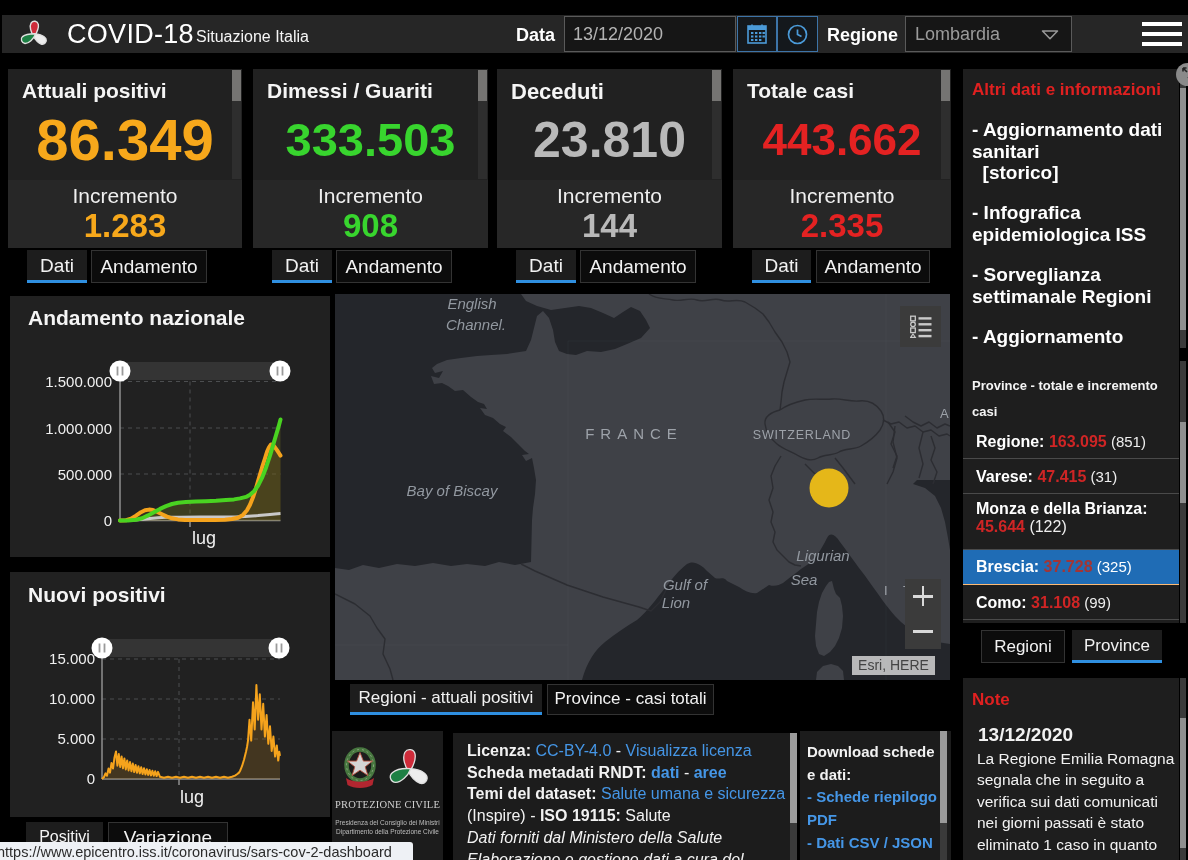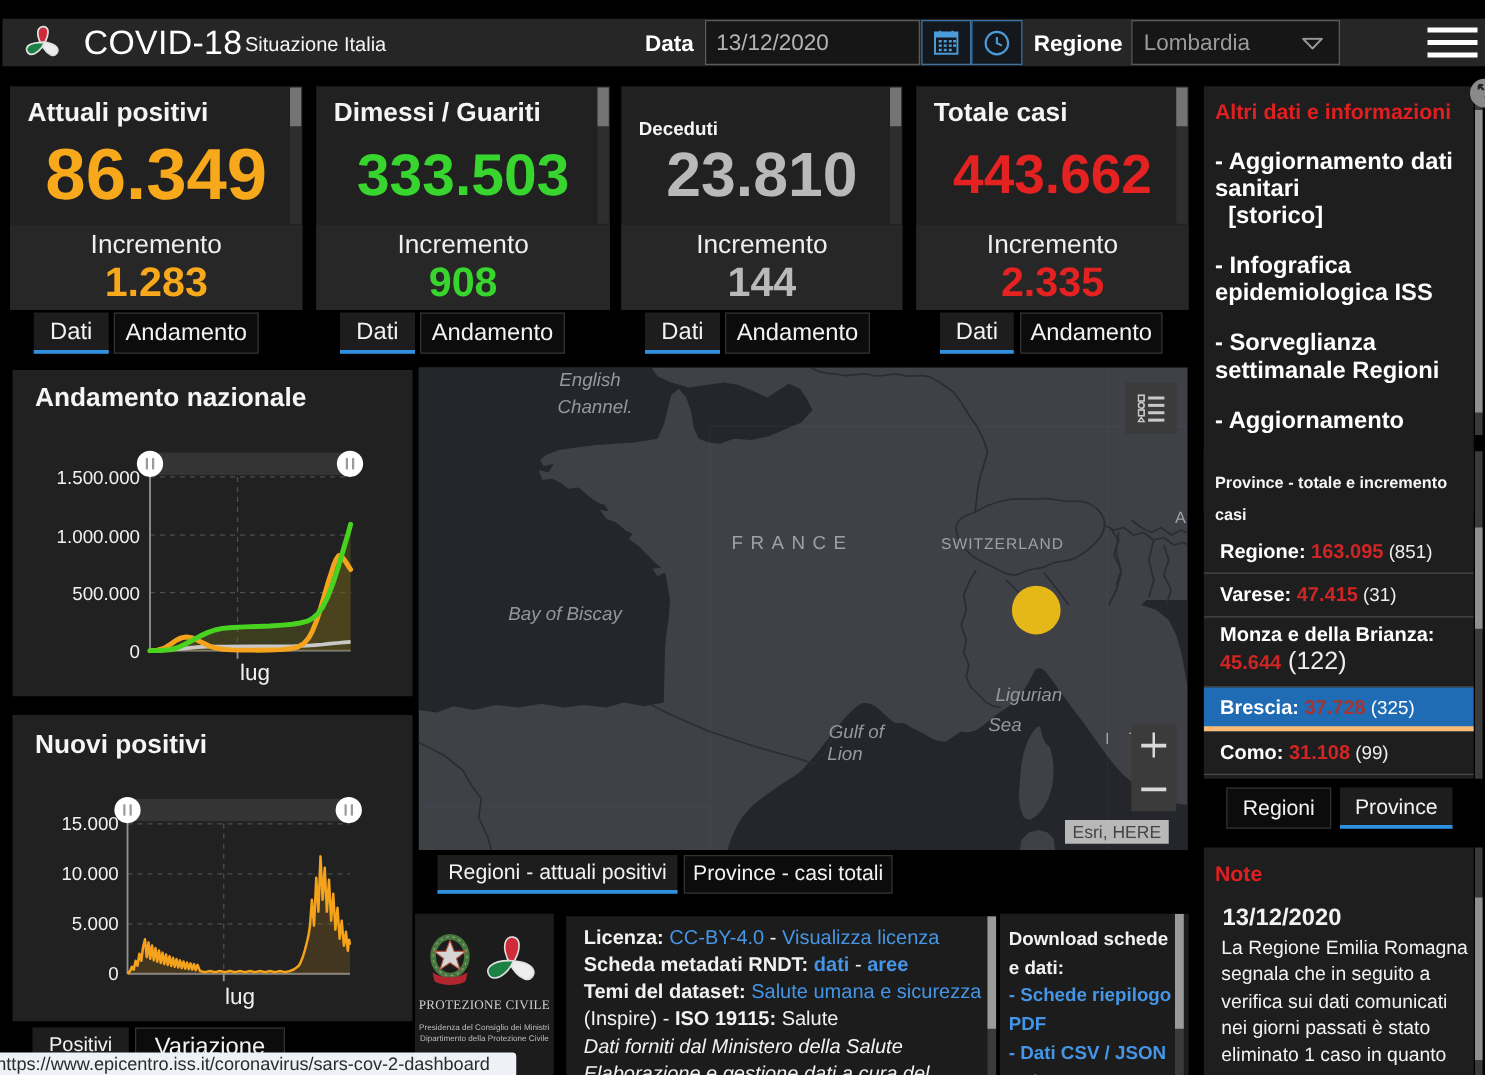--- a/index.html
+++ b/index.html
@@ -80,21 +80,21 @@
  <div class="abs" style="left:0;top:116px;width:235px;height:22px;line-height:22px;text-align:center;font-size:21px;color:#efefef">Incremento</div>
  <div class="abs b" style="left:0;top:139px;width:235px;height:36px;line-height:36px;text-align:center;font-size:33px;color:#38d52e">908</div>
  <div class="sb" style="right:1px;top:1px;width:9px;height:109px"></div>
  <div class="sbt" style="right:1px;top:1px;width:9px;height:31px"></div>
 </div>
 <div class="tab" style="left:272px;top:250px;width:60px;height:33px;background:#1d1d1d;font-size:19px;line-height:31px">Dati<div class="ul"></div></div>
 <div class="tab" style="left:336px;top:250px;width:116px;height:33px;background:#0c0c0c;border:1px solid #333;font-size:19px;line-height:31px">Andamento</div>
 
 <div class="card" style="left:497px;top:69px;width:225px;height:179px">
  <div class="abs" style="left:0;top:111px;width:225px;height:68px;background:#272727"></div>
- <div class="abs b" style="left:14px;top:26px;font-size:15px;color:#f5f5f5">Deceduti</div>
+ <div class="abs b" style="left:14px;top:10px;font-size:22px;color:#f5f5f5">Deceduti</div>
  <div class="abs b" style="left:0;top:42px;width:225px;height:58px;line-height:58px;text-align:center;font-size:50px;color:#b9b9b9">23.810</div>
  <div class="abs" style="left:0;top:116px;width:225px;height:22px;line-height:22px;text-align:center;font-size:21px;color:#efefef">Incremento</div>
  <div class="abs b" style="left:0;top:139px;width:225px;height:36px;line-height:36px;text-align:center;font-size:33px;color:#b9b9b9">144</div>
  <div class="sb" style="right:1px;top:1px;width:9px;height:109px"></div>
  <div class="sbt" style="right:1px;top:1px;width:9px;height:31px"></div>
 </div>
 <div class="tab" style="left:516px;top:250px;width:60px;height:33px;background:#1d1d1d;font-size:19px;line-height:31px">Dati<div class="ul"></div></div>
 <div class="tab" style="left:580px;top:250px;width:116px;height:33px;background:#0c0c0c;border:1px solid #333;font-size:19px;line-height:31px">Andamento</div>
 
 <div class="card" style="left:733px;top:69px;width:218px;height:179px">
@@ -278,22 +278,22 @@
  <div class="abs b" style="left:9px;top:133px;font-size:19px;color:#fff;line-height:21.5px">- Infografica<br>epidemiologica ISS</div>
  <div class="abs b" style="left:9px;top:195px;font-size:19px;color:#fff;line-height:21.5px">- Sorveglianza<br>settimanale Regioni</div>
  <div class="abs b" style="left:9px;top:257px;font-size:19px;color:#fff;line-height:21.5px">- Aggiornamento</div>
 </div>
 
 <div class="card" style="left:963px;top:361px;width:216px;height:262px;background:#1e1e1e">
  <div class="abs b" style="left:9px;top:12px;font-size:13px;color:#f5f5f5;line-height:26px;white-space:nowrap">Province - totale e incremento<br>casi</div>
  <div class="abs" style="left:0;top:63px;width:216px">
   <div style="height:35px;border-bottom:1px solid #4a4a4a;line-height:35px;padding-left:13px;font-size:16px;white-space:nowrap"><span class="b" style="color:#fff">Regione: </span><span class="b" style="color:#cf2525">163.095</span><span style="color:#eee;font-size:15px"> (851)</span></div>
   <div style="height:35px;border-bottom:1px solid #4a4a4a;line-height:35px;padding-left:13px;font-size:16px;white-space:nowrap"><span class="b" style="color:#fff">Varese: </span><span class="b" style="color:#cf2525">47.415</span><span style="color:#eee;font-size:15px"> (31)</span></div>
-  <div style="height:56px;border-bottom:1px solid #4a4a4a;padding-left:13px;padding-top:6px;font-size:16px"><span class="b" style="color:#fff">Monza e della Brianza:</span><br><span class="b" style="color:#cf2525">45.644</span><span style="color:#eee;font-size:20px"> (122)</span></div>
-  <div style="height:35px;border-bottom:4px solid #fdba74;line-height:34px;padding-left:13px;font-size:16px;background:#1f6cb5;white-space:nowrap"><span class="b" style="color:#fff">Brescia: </span><span class="b" style="color:#a33535">37.728</span><span style="color:#fff;font-size:15px"> (325)</span></div>
+  <div style="height:56px;border-bottom:1px solid #4a4a4a;padding-left:13px;padding-top:6px;font-size:16px"><span class="b" style="color:#fff">Monza e della Brianza:</span><br><span class="b" style="color:#cf2525">45.644</span><span style="color:#eee;font-size:16px"> (122)</span></div>
+  <div style="height:35px;border-bottom:1px solid #fdba74;line-height:34px;padding-left:13px;font-size:16px;background:#1f6cb5;white-space:nowrap"><span class="b" style="color:#fff">Brescia: </span><span class="b" style="color:#a33535">37.728</span><span style="color:#fff;font-size:15px"> (325)</span></div>
   <div style="height:35px;border-bottom:1px solid #4a4a4a;line-height:35px;padding-left:13px;font-size:16px;white-space:nowrap"><span class="b" style="color:#fff">Como: </span><span class="b" style="color:#cf2525">31.108</span><span style="color:#eee;font-size:15px"> (99)</span></div>
  </div>
 </div>
 <div class="tab" style="left:981px;top:630px;width:84px;height:33px;background:#0c0c0c;border:1px solid #333;font-size:17px;line-height:31px">Regioni</div>
 <div class="tab" style="left:1072px;top:630px;width:90px;height:33px;background:#1d1d1d;font-size:17px;line-height:31px">Province<div class="ul"></div></div>
 
 <div class="card" style="left:963px;top:678px;width:216px;height:182px;background:#1e1e1e">
  <div class="abs b" style="left:9px;top:12px;font-size:17px;color:#e02020">Note</div>
  <div class="abs b" style="left:15px;top:46px;font-size:19px;color:#f2f2f2">13/12/2020</div>
  <div class="abs" style="left:14px;top:70px;font-size:15.5px;color:#f2f2f2;line-height:21.4px;white-space:nowrap">La Regione Emilia Romagna<br>segnala che in seguito a<br>verifica sui dati comunicati<br>nei giorni passati è stato<br>eliminato 1 caso in quanto</div>

